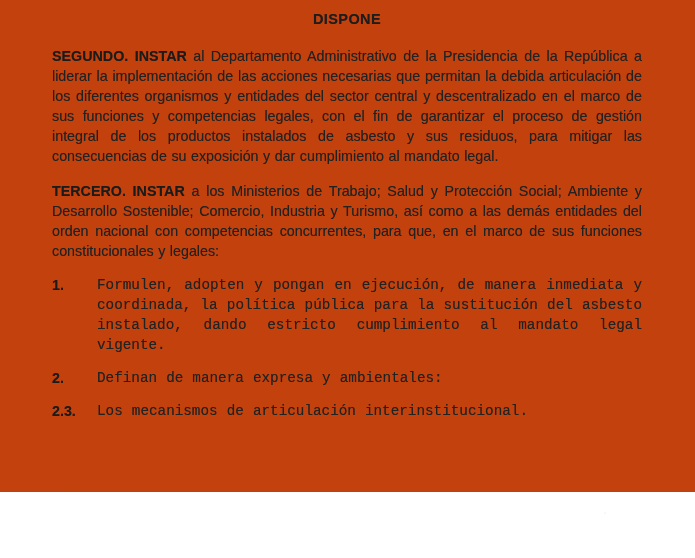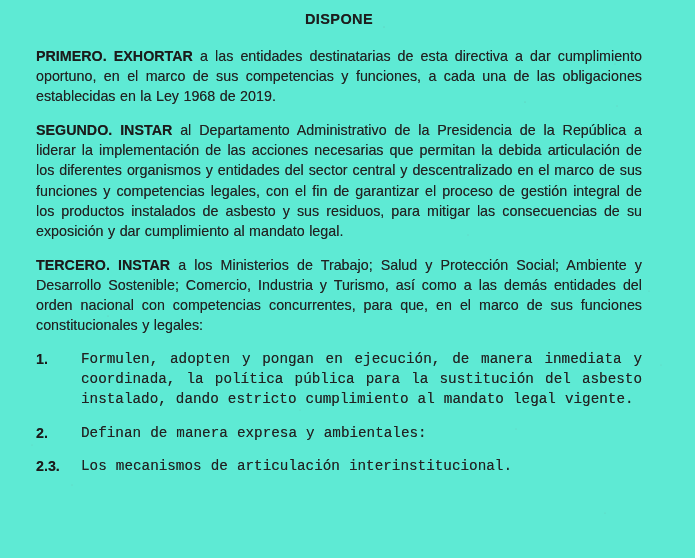--- a/index.html
+++ b/index.html
@@ -12,23 +12,23 @@
     height: 558px;
     overflow: hidden;
     position: relative;
     font-family: "Liberation Sans", "DejaVu Sans", sans-serif;
     color: #222222;
   }
   .page {
     position: relative;
     box-sizing: border-box;
     width: 695px;
-    height: 558px;
-    padding: 11px 53px 0 36px;
-    background: #5eead4;
+    height: 492px;
+    padding: 11px 53px 0 52px;
+    background: #c2410c;
   }
   
   .scan-noise {
     position: absolute;
     top: 0; left: 0;
     width: 2px; height: 2px;
     border-radius: 50%;
     background: transparent;
     pointer-events: none;
     box-shadow:
@@ -96,21 +96,20 @@
   }
 </style>
 </head>
 <body>
 
 <div class="page">
   <div class="scan-noise"></div>
 
   <h1 class="doc-title">DISPONE</h1>
 
-  <p class="para"><span class="lead">PRIMERO. EXHORTAR</span><span> a las entidades destinatarias de esta directiva a dar cumplimiento oportuno, en el marco de sus competencias y funciones, a cada una de las obligaciones establecidas en la Ley 1968 de 2019.</span></p>
 
   <p class="para"><span class="lead">SEGUNDO. INSTAR</span><span> al Departamento Administrativo de la Presidencia de la República a liderar la implementación de las acciones necesarias que permitan la debida articulación de los diferentes organismos y entidades del sector central y descentralizado en el marco de sus funciones y competencias legales, con el fin de garantizar el proceso de gestión integral de los productos instalados de asbesto y sus residuos, para mitigar las consecuencias de su exposición y dar cumplimiento al mandato legal.</span></p>
 
   <p class="para"><span class="lead">TERCERO. INSTAR</span><span> a los Ministerios de Trabajo; Salud y Protección Social; Ambiente y Desarrollo Sostenible; Comercio, Industria y Turismo, así como a las demás entidades del orden nacional con competencias concurrentes, para que, en el marco de sus funciones constitucionales y legales:</span></p>
 
   <div class="numbered-list">
 
     <div class="list-item gap-after">
       <span class="num">1.</span>
       <span class="item-text">Formulen, adopten y pongan en ejecución, de manera inmediata y coordinada, la política pública para la sustitución del asbesto instalado, dando estricto cumplimiento al mandato legal vigente.</span>

